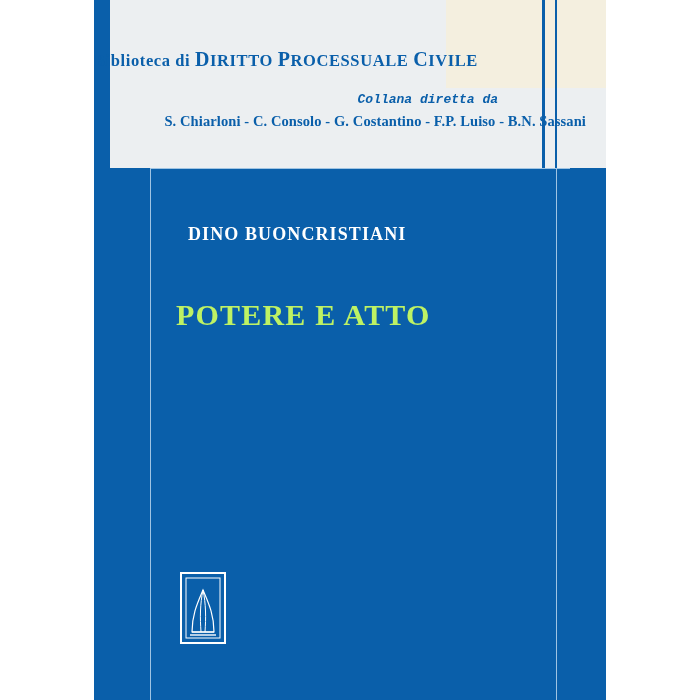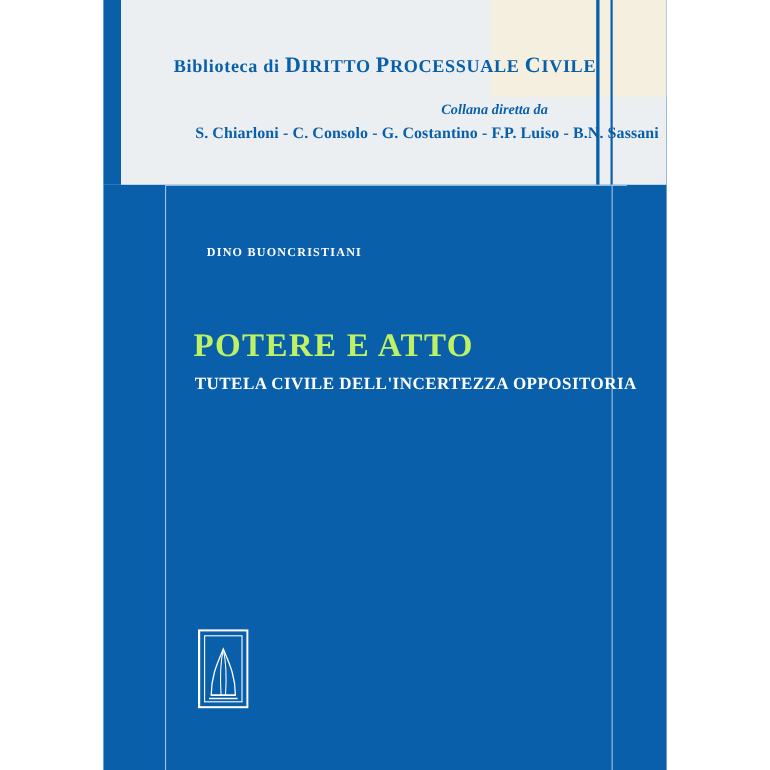--- a/index.html
+++ b/index.html
@@ -69,49 +69,48 @@
     width: 16px;
     height: 168px;
     background: #0a5faa;
   }
 
   .series-line {
     position: absolute;
     left: 0;
     top: 48px;
     width: 512px;
-    text-align: center;
     color: #0a5faa;
     font-family: "Liberation Serif", serif;
     font-weight: bold;
     font-size: 16.5px;
     letter-spacing: 0.6px;
   }
   .series-line .cap { font-size: 20px; }
 
   .directed-by {
     position: absolute;
     left: 0;
     top: 92px;
     width: 428px;
     padding-right: 24px;
     box-sizing: border-box;
     text-align: right;
     color: #0a5faa;
-    font-family: Liberation Serif, serif;
+    font-family: Liberation Mono, monospace;
     font-style: italic;
     font-weight: bold;
     font-size: 13px;
   }
   .editors {
     position: absolute;
     left: 0;
     top: 113px;
     width: 512px;
-    padding-right: 7px;
+    padding-right: 20px;
     box-sizing: border-box;
     text-align: right;
     color: #0a5faa;
     font-family: "Liberation Serif", serif;
     font-weight: bold;
     font-size: 14.5px;
     letter-spacing: 0.1px;
   }
 
   
@@ -133,21 +132,21 @@
     background: #9fc4e3;
   }
 
   .author {
     position: absolute;
     left: 94px;
     top: 224px;
     color: #ffffff;
     font-family: "Liberation Serif", serif;
     font-weight: bold;
-    font-size: 11px;
+    font-size: 18px;
     letter-spacing: 1.1px;
   }
 
   .title {
     position: absolute;
     left: 82px;
     top: 298px;
     color: #bef264;
     font-family: "Liberation Serif", serif;
     font-weight: bold;
@@ -207,21 +206,20 @@
     </div>
 
     <div class="directed-by">Collana diretta da</div>
     <div class="editors">S. Chiarloni - C. Consolo - G. Costantino - F.P. Luiso - B.N. Sassani</div>
 
     <div class="frame"></div>
     <div class="frame-right-rule"></div>
 
     <div class="author">DINO BUONCRISTIANI</div>
     <div class="title">POTERE E ATTO</div>
-    <div class="subtitle">TUTELA CIVILE DELL'INCERTEZZA OPPOSITORIA</div>
 
     <div class="logo">
       <svg width="46" height="72" viewBox="0 0 46 72" xmlns="http://www.w3.org/2000/svg">
         <rect x="1" y="1" width="44" height="70" fill="none" stroke="#ffffff" stroke-width="2"></rect>
         <rect x="6" y="6" width="34" height="60" fill="none" stroke="#ffffff" stroke-width="1"></rect>
         <path d="M12 60 C12 42, 18 30, 23 18 C28 30, 34 42, 34 60 Z" fill="none" stroke="#ffffff" stroke-width="1.2"></path>
         <path d="M23 18 C20 32, 20 46, 21 60" fill="none" stroke="#ffffff" stroke-width="1"></path>
         <path d="M23 18 C26 32, 26 46, 25 60" fill="none" stroke="#ffffff" stroke-width="1"></path>
         <line x1="12" y1="60" x2="34" y2="60" stroke="#ffffff" stroke-width="1.4"></line>
         <line x1="10" y1="63" x2="36" y2="63" stroke="#ffffff" stroke-width="1.4"></line>

